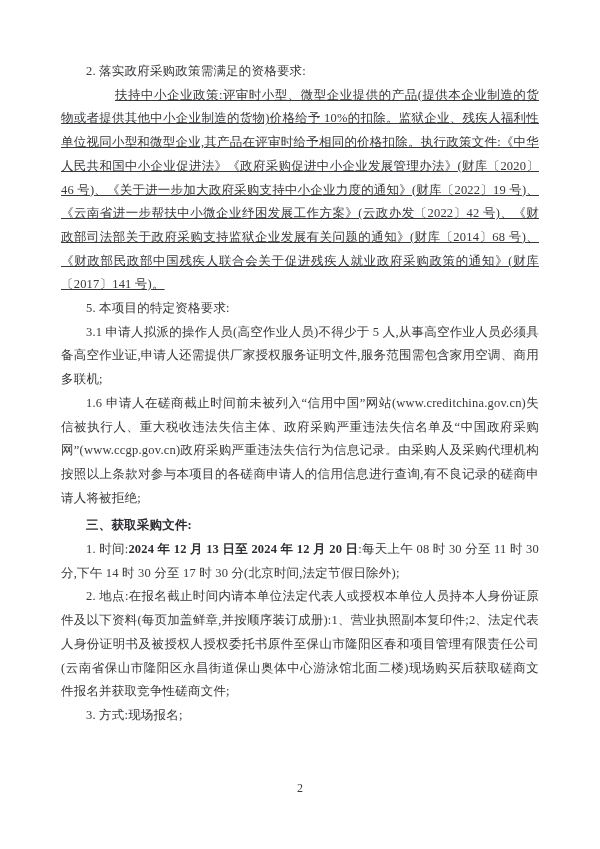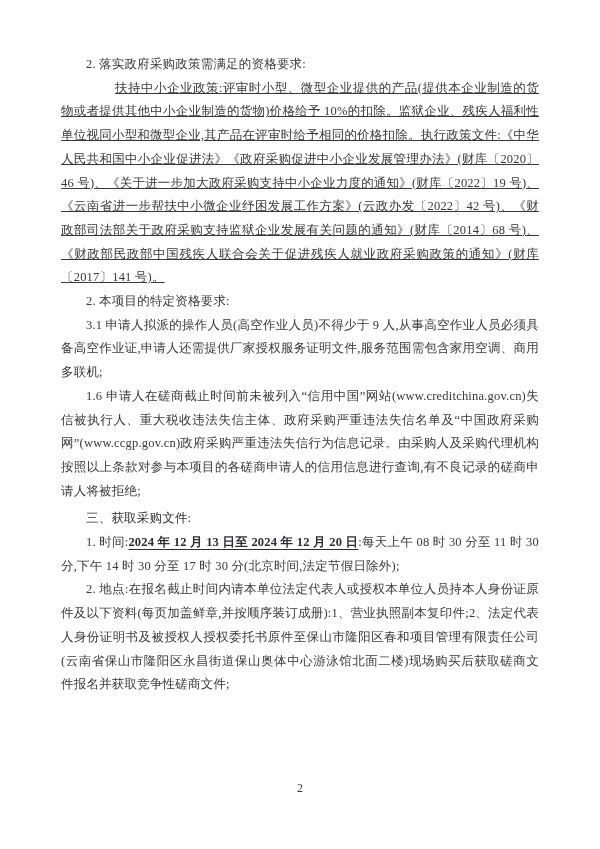--- a/index.html
+++ b/index.html
@@ -15,39 +15,38 @@
     font-family: "Liberation Serif", "DejaVu Serif", serif;
   }
   .page {
     position: absolute;
     inset: 0;
     background: #ffffff;
   }
   .content {
     position: absolute;
     left: 61px;
-    top: 53px;
+    top: 60px;
     width: 478px;
     color: #38383d;
     font-size: 12.5px;
     line-height: 23.7px;
     text-align: justify;
     letter-spacing: 0.2px;
   }
   p { margin: 0; }
   .ind2 { text-indent: 25px; }
   .ind4 { text-indent: 54px; text-decoration: underline; }
   .sec-heading {
-    font-weight: 400;
+    font-weight: 700;
     color: #2d2d33;
     margin-top: 4px;
   }
   .daterange {
     font-weight: 700;
-    text-decoration: underline;
     text-underline-offset: 3px;
     color: #2d2d33;
   }
   .pageno {
     position: absolute;
     left: 0;
     right: 0;
     top: 781px;
     text-align: center;
     font-size: 12px;
@@ -57,30 +56,31 @@
 </head>
 <body>
 
 <div class="page">
   <div class="content">
 
     <p class="ind2">2. 落实政府采购政策需满足的资格要求:</p>
 
     <p class="ind4">扶持中小企业政策:评审时小型、微型企业提供的产品(提供本企业制造的货物或者提供其他中小企业制造的货物)价格给予 10%的扣除。监狱企业、残疾人福利性单位视同小型和微型企业,其产品在评审时给予相同的价格扣除。执行政策文件:《中华人民共和国中小企业促进法》《政府采购促进中小企业发展管理办法》(财库〔2020〕46 号)、《关于进一步加大政府采购支持中小企业力度的通知》(财库〔2022〕19 号)、《云南省进一步帮扶中小微企业纾困发展工作方案》(云政办发〔2022〕42 号)、《财政部司法部关于政府采购支持监狱企业发展有关问题的通知》(财库〔2014〕68 号)、《财政部民政部中国残疾人联合会关于促进残疾人就业政府采购政策的通知》(财库〔2017〕141 号)。</p>
 
-    <p class="ind2">2. 本项目的特定资格要求:</p>
+    <p class="ind2">5. 本项目的特定资格要求:</p>
 
-    <p class="ind2">3.1 申请人拟派的操作人员(高空作业人员)不得少于 9 人,从事高空作业人员必须具备高空作业证,申请人还需提供厂家授权服务证明文件,服务范围需包含家用空调、商用多联机;</p>
+    <p class="ind2">3.1 申请人拟派的操作人员(高空作业人员)不得少于 5 人,从事高空作业人员必须具备高空作业证,申请人还需提供厂家授权服务证明文件,服务范围需包含家用空调、商用多联机;</p>
 
     <p class="ind2">1.6 申请人在磋商截止时间前未被列入“信用中国”网站(www.creditchina.gov.cn)失信被执行人、重大税收违法失信主体、政府采购严重违法失信名单及“中国政府采购网”(www.ccgp.gov.cn)政府采购严重违法失信行为信息记录。由采购人及采购代理机构按照以上条款对参与本项目的各磋商申请人的信用信息进行查询,有不良记录的磋商申请人将被拒绝;</p>
 
 
     <p class="ind2 sec-heading">三、获取采购文件:</p>
 
     <p class="ind2"><span>1. 时间:</span><span class="daterange">2024 年 12 月 13 日至 2024 年 12 月 20 日</span><span>:每天上午 08 时 30 分至 11 时 30 分,下午 14 时 30 分至 17 时 30 分(北京时间,法定节假日除外);</span></p>
 
     <p class="ind2">2. 地点:在报名截止时间内请本单位法定代表人或授权本单位人员持本人身份证原件及以下资料(每页加盖鲜章,并按顺序装订成册):1、营业执照副本复印件;2、法定代表人身份证明书及被授权人授权委托书原件至保山市隆阳区春和项目管理有限责任公司(云南省保山市隆阳区永昌街道保山奥体中心游泳馆北面二楼)现场购买后获取磋商文件报名并获取竞争性磋商文件;</p>
 
+    <p class="ind2">3. 方式:现场报名;</p>
 
   </div>
 
   <div class="pageno">2</div>
 </div>
 
 </body></html>

